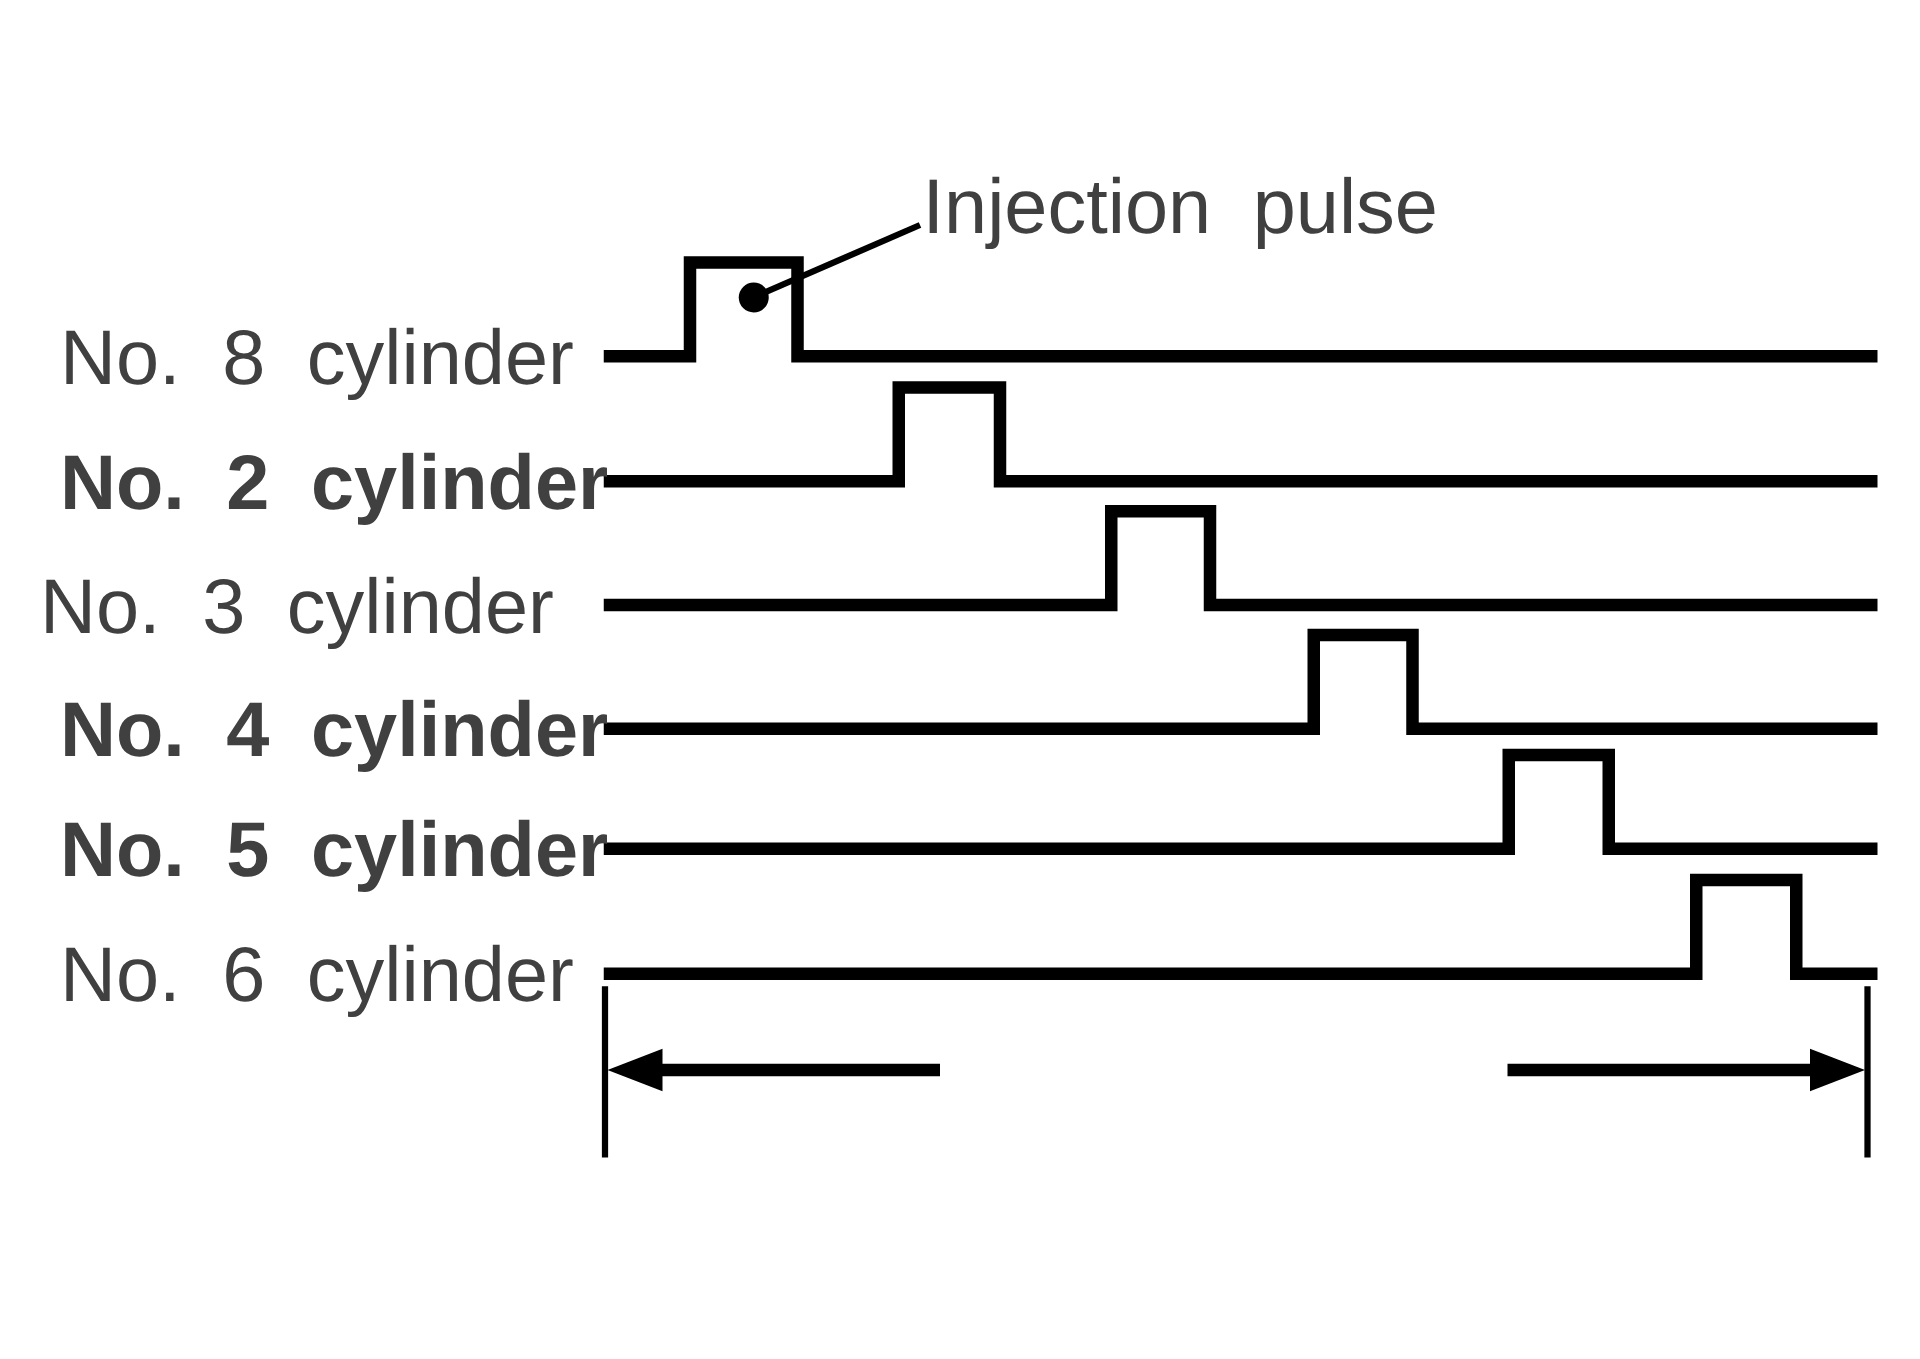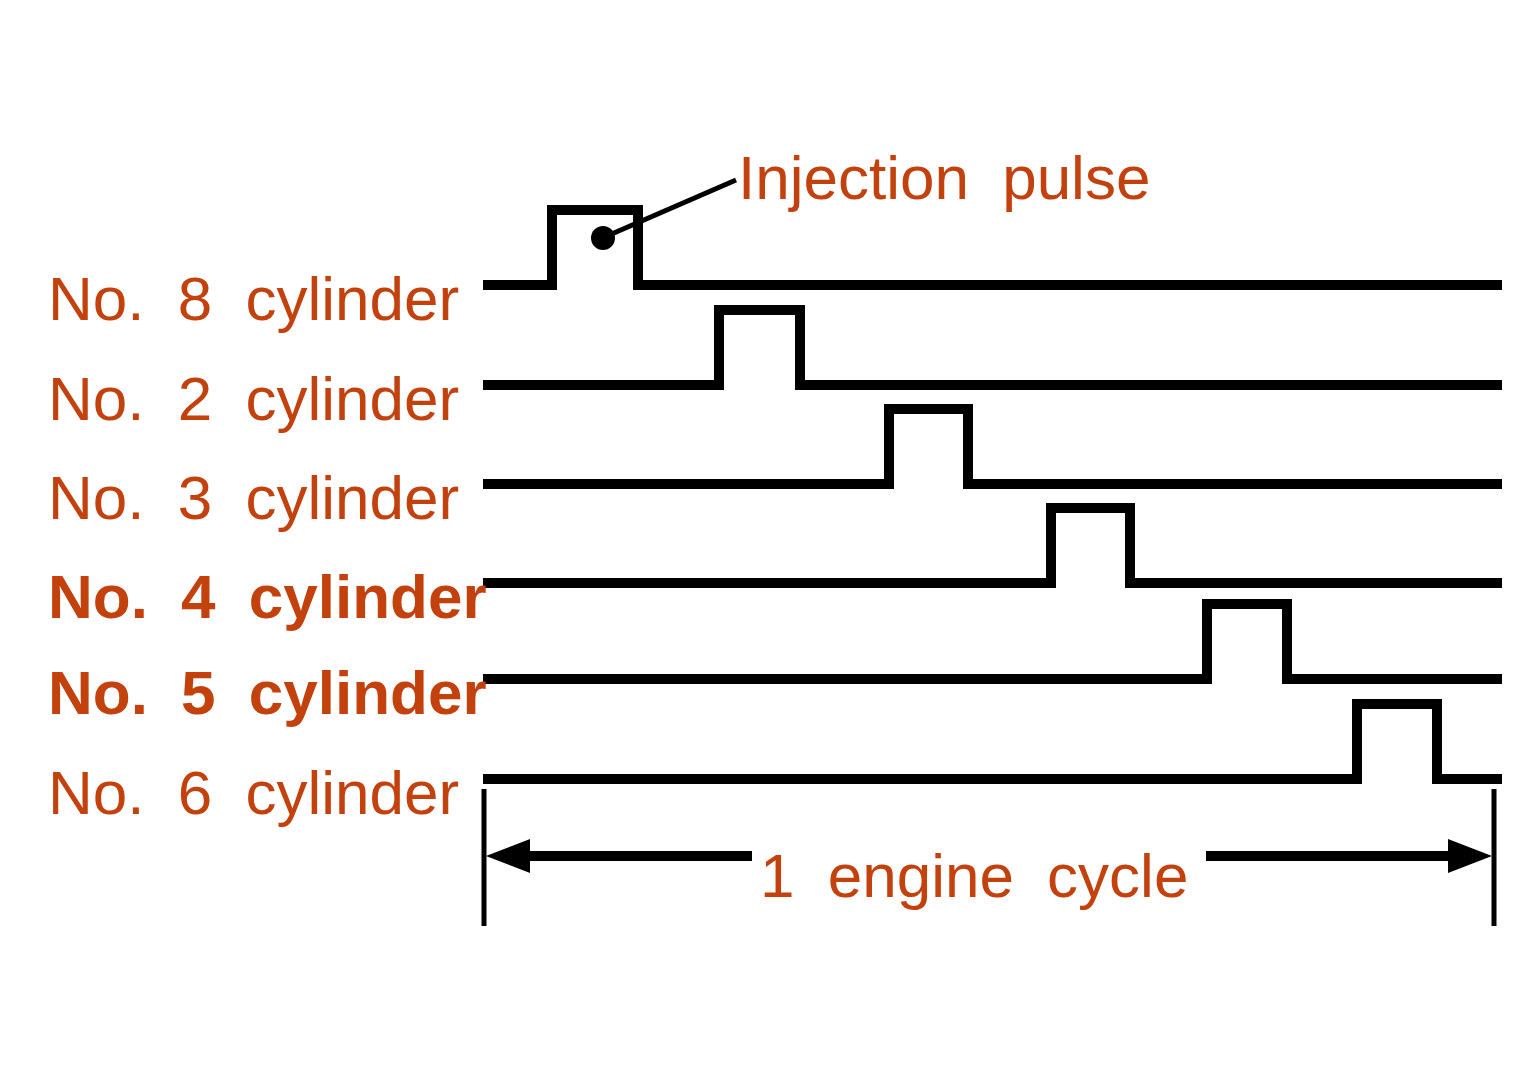--- a/index.html
+++ b/index.html
@@ -17,25 +17,24 @@
   #diagram-svg {
     position: absolute;
     left: 0;
     top: 0;
   }
   .txt {
     position: absolute;
     font-family: "Liberation Sans", sans-serif;
     font-size: 62px;
     line-height: 62px;
-    color: #c2410c;
+    color: #404040;
     white-space: nowrap;
     word-spacing: 16px;
     letter-spacing: 0px;
-    margin-top: 12px;
   }
 </style>
 </head>
 <body>
 
 <div id="figure">
   <svg id="diagram-svg" width="1536" height="1087" viewBox="0 0 1536 1087">
       <path d="M 483 285 H 552 V 210 H 638 V 285 H 1502" fill="none" stroke="#000000" stroke-width="10" stroke-linejoin="miter" stroke-linecap="butt"></path>
       <path d="M 483 385 H 719 V 310 H 800 V 385 H 1502" fill="none" stroke="#000000" stroke-width="10" stroke-linejoin="miter" stroke-linecap="butt"></path>
       <path d="M 483 484 H 889 V 409 H 968 V 484 H 1502" fill="none" stroke="#000000" stroke-width="10" stroke-linejoin="miter" stroke-linecap="butt"></path>
@@ -46,21 +45,20 @@
       <circle cx="603" cy="238" r="12" fill="#000000"></circle>
       <line x1="484" y1="789" x2="484" y2="926" stroke="#000000" stroke-width="5"></line>
       <line x1="1494" y1="789" x2="1494" y2="926" stroke="#000000" stroke-width="5"></line>
       <line x1="524" y1="856" x2="752" y2="856" stroke="#000000" stroke-width="10"></line>
       <line x1="1206" y1="856" x2="1454" y2="856" stroke="#000000" stroke-width="10"></line>
       <polygon points="486,856 530,839 530,873" fill="#000000"></polygon>
       <polygon points="1492,856 1448,839 1448,873" fill="#000000"></polygon>
     </svg>
   <div id="labels-layer">
       <div class="txt" style="left: 48px; top: 256px;">No. 8 cylinder</div>
-      <div class="txt" style="left: 48px; top: 356px;">No. 2 cylinder</div>
-      <div class="txt" style="left: 48px; top: 455px;">No. 3 cylinder</div>
+      <div class="txt" style="left: 48px; top: 356px; font-weight: bold;">No. 2 cylinder</div>
+      <div class="txt" style="left: 32px; top: 455px;">No. 3 cylinder</div>
       <div class="txt" style="left: 48px; top: 554px; font-weight: bold;">No. 4 cylinder</div>
       <div class="txt" style="left: 48px; top: 650px; font-weight: bold;">No. 5 cylinder</div>
       <div class="txt" style="left: 48px; top: 750px;">No. 6 cylinder</div>
     </div>
   <div class="txt" id="injection-pulse-label" style="left: 738px; top: 135px;">Injection pulse</div>
-  <div class="txt" id="engine-cycle-label" style="left: 760px; top: 833px;">1 engine cycle</div>
 </div>
 
 </body></html>

